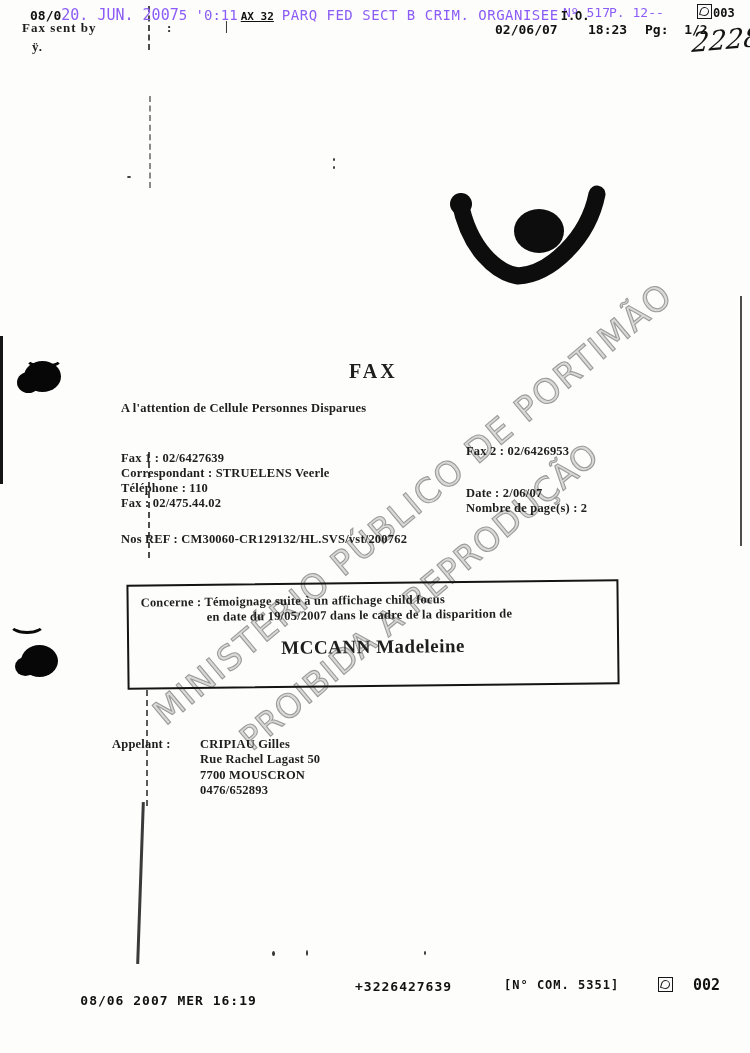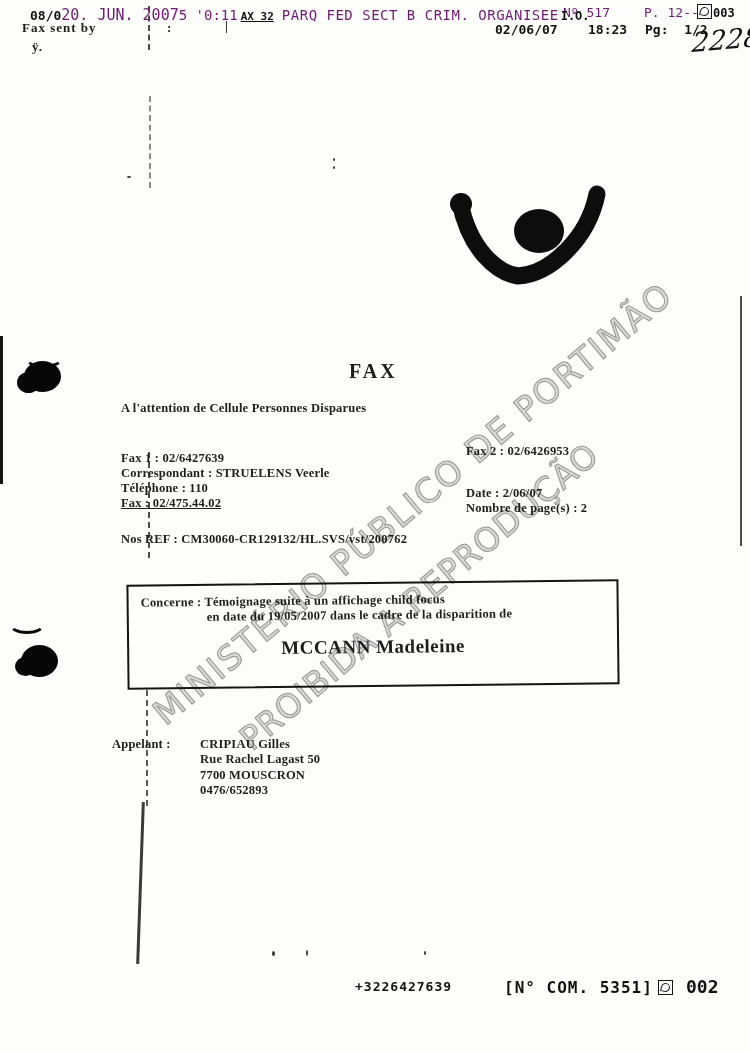--- a/index.html
+++ b/index.html
@@ -1,21 +1,21 @@
 <!DOCTYPE html>
 <html><head>
 <meta charset="utf-8">
 <style>
   html,body{margin:0;padding:0;}
   body{background:#e8e8e8;font-family:"Liberation Serif",serif;}
   .page{position:relative;width:750px;height:1053px;background:#fdfdfc;overflow:hidden;
         color:#1c1c1c;}
   .abs{position:absolute;}
   .fax-bold{font-family:"DejaVu Sans Mono",monospace;font-weight:700;color:#111;}
-  .lightmono{font-family:"DejaVu Sans Mono",monospace;color:#701a75;}
+  .lightmono{font-family:"DejaVu Sans Mono",monospace;color:#8b5cf6;}
   
   .doc{font-family:"Liberation Serif",serif;font-weight:700;color:#1e1e1e;
        font-size:12.5px;letter-spacing:.2px;white-space:nowrap;}
   .u{}
   
   .wm{font-family:"DejaVu Sans",sans-serif;font-weight:400;white-space:nowrap;
       color:rgba(150,150,150,.35);-webkit-text-stroke:1.1px #9b9b9b;
       letter-spacing:2px;transform-origin:0 0;z-index:1;pointer-events:none;}
   .content{z-index:2;}
   
@@ -41,21 +41,21 @@
 
 <div class="page">
 
   <div class="abs wm" style="left:145px;top:702px;font-size:34px;transform:rotate(-40deg);">MINISTÉRIO PÚBLICO DE PORTIMÃO</div>
   <div class="abs wm" style="left:232px;top:728px;font-size:33px;letter-spacing:1px;transform:rotate(-40deg);">PROIBIDA A REPRODUÇÃO</div>
 
   <div class="abs content" style="left:30px;top:6px;white-space:nowrap;">
     <span class="fax-bold" style="font-size:13px;">08/0</span><span class="lightmono" style="font-size:15px;">20. JUN. 2007</span><span class="lightmono" style="font-size:14px;">5 '0:11</span><span class="fax-bold" style="font-size:11px;text-decoration:underline;margin-left:3px;">AX 32</span><span class="lightmono" style="font-size:14px;letter-spacing:.5px;margin-left:8px;">PARQ FED SECT B CRIM. ORGANISEE</span><span class="fax-bold" style="font-size:12px;margin-left:2px;">I.O.</span>
   </div>
   <div class="abs lightmono" style="left:563px;top:5px;font-size:13px;">Nº 517</div>
-  <div class="abs lightmono" style="left:644px;top:5px;font-size:13px;">P. 12--</div>
+  <div class="abs lightmono" style="left:609px;top:5px;font-size:13px;">P. 12--</div>
   <div class="abs" style="left:697px;top:3px;white-space:nowrap;">
     <span class="pgicon"></span><span class="fax-bold" style="font-size:12px;margin-left:1px;">003</span>
   </div>
 
   <div class="abs doc" style="left:22px;top:20px;font-size:13px;letter-spacing:1px;">Fax sent by</div>
   <div class="abs doc" style="left:167px;top:20px;font-size:13px;">:</div>
   <div class="abs doc" style="left:225px;top:18px;font-size:13px;">|</div>
 
   <div class="abs fax-bold" style="left:495px;top:22px;font-size:13px;">02/06/07</div>
   <div class="abs fax-bold" style="left:588px;top:22px;font-size:13px;">18:23</div>
@@ -75,21 +75,21 @@
 
   <div class="abs doc content" style="left:349px;top:360px;font-size:20px;letter-spacing:3px;">FAX</div>
 
   <div class="abs doc content" style="left:121px;top:401px;">A l'attention de Cellule Personnes Disparues</div>
 
   <div class="abs doc content" style="left:121px;top:429px;margin-top:22px;">Fax 1 : 02/6427639</div>
   <div class="abs doc content" style="left:466px;top:444px;">Fax 2 : 02/6426953</div>
 
   <div class="abs doc content" style="left:121px;top:466px;">Correspondant : STRUELENS Veerle</div>
   <div class="abs doc content" style="left:121px;top:481px;">Téléphone : 110</div>
-  <div class="abs doc content" style="left:121px;top:496px;text-decoration:underline;">Fax : 02/475.44.02</div>
+  <div class="abs doc content" style="left:121px;top:496px;">Fax : 02/475.44.02</div>
 
   <div class="abs doc content" style="left:466px;top:486px;">Date : 2/06/07</div>
   <div class="abs doc content" style="left:466px;top:501px;">Nombre de page(s) : 2</div>
 
   <div class="abs doc content" style="left:121px;top:532px;">
     <span class="u">Nos REF</span><span> : CM30060-CR129132/HL.SVS/vst/200762</span>
   </div>
 
   <div class="abs content" style="left:127px;top:582px;width:488px;height:101px;border:2px solid #141414;
               transform:rotate(-0.65deg);background:transparent;">
@@ -101,24 +101,27 @@
   </div>
 
   <div class="abs doc content" style="left:112px;top:737px;">Appelant :</div>
   <div class="abs content" style="left:200px;top:737px;">
     <div class="doc" style="position:static;line-height:15.4px;">CRIPIAU Gilles</div>
     <div class="doc" style="position:static;line-height:15.4px;">Rue Rachel Lagast 50</div>
     <div class="doc" style="position:static;line-height:15.4px;">7700 MOUSCRON</div>
     <div class="doc" style="position:static;line-height:15.4px;">0476/652893</div>
   </div>
 
+  <div class="abs fax-bold content" style="left:45px;top:978px;font-size:13px;letter-spacing:1px;white-space:pre;">
+    <span>08/06 2007 </span><span class="u">MER</span><span> 16:19</span>
+  </div>
   <div class="abs fax-bold" style="left:355px;top:979px;font-size:13px;letter-spacing:1px;">+3226427639</div>
-  <div class="abs fax-bold" style="left:504px;top:978px;font-size:16px;letter-spacing:1px;">[N° COM. 5351]</div>
+  <div class="abs fax-bold" style="left:504px;top:978px;font-size:12px;letter-spacing:1px;">[N° COM. 5351]</div>
   <div class="abs" style="left:658px;top:976px;white-space:nowrap;">
-    <span class="pgicon"></span><span class="fax-bold" style="font-size:18px;margin-left:1px;padding-left:12px;">002</span>
+    <span class="pgicon"></span><span class="fax-bold" style="font-size:15px;margin-left:8px;padding-left:12px;">002</span>
   </div>
 
   <div class="arc" style="left:24px;top:346px;width:34px;height:16px;"></div>
   <div class="blob" style="left:24px;top:361px;width:37px;height:31px;"></div>
   <div class="blob" style="left:17px;top:372px;width:23px;height:21px;"></div>
 
   <div class="arc" style="left:8px;top:612px;width:32px;height:16px;"></div>
   <div class="blob" style="left:21px;top:645px;width:37px;height:32px;"></div>
   <div class="blob" style="left:15px;top:657px;width:21px;height:19px;"></div>
 

